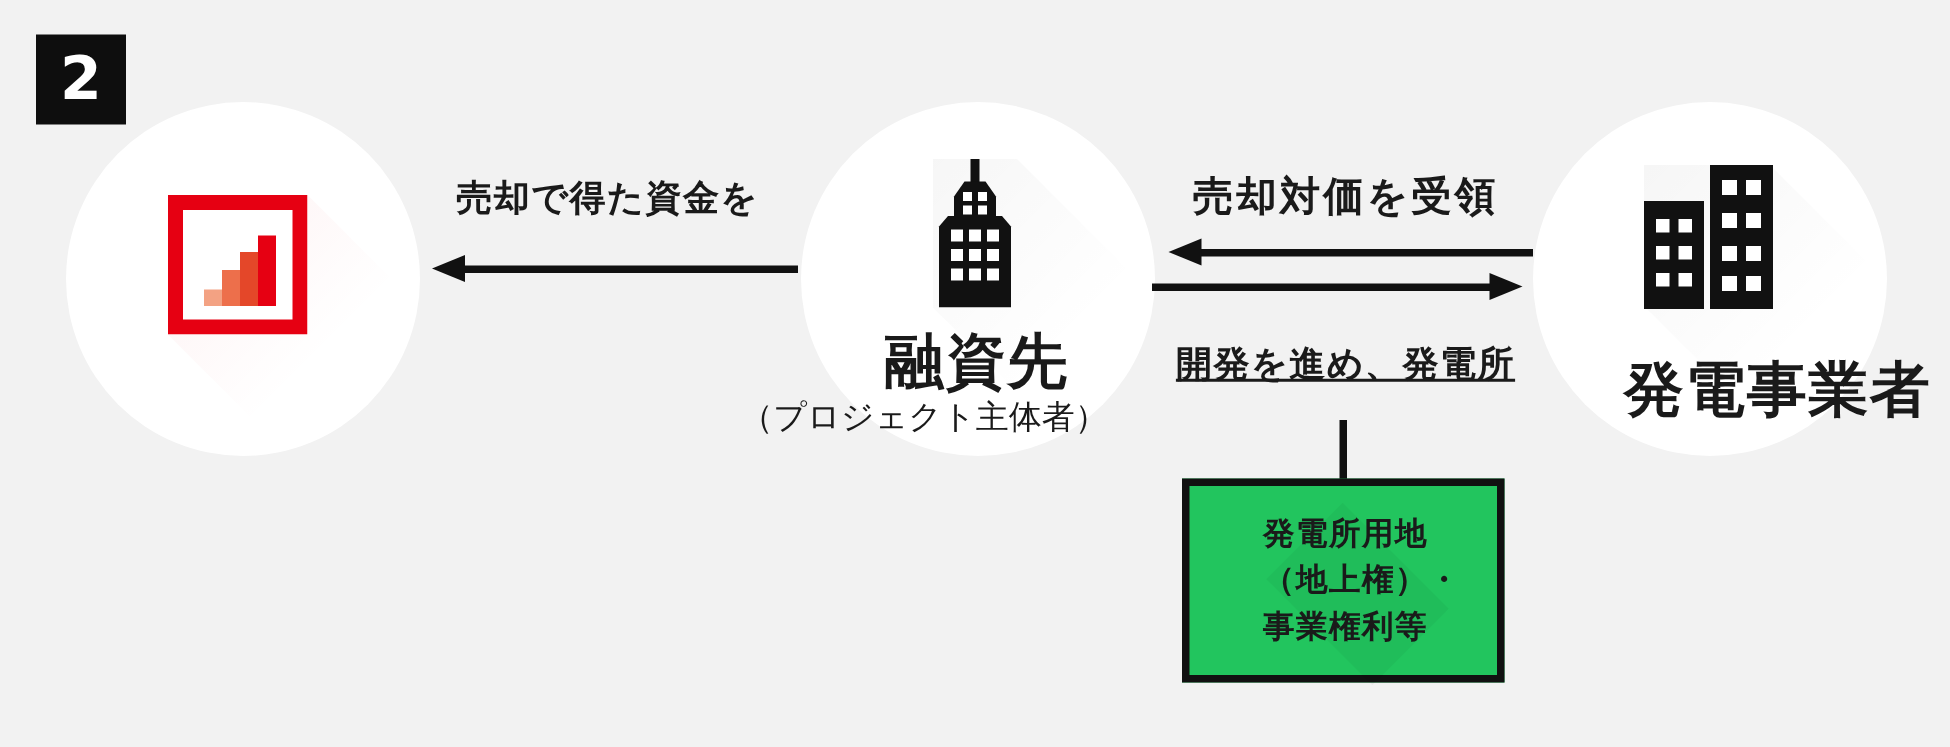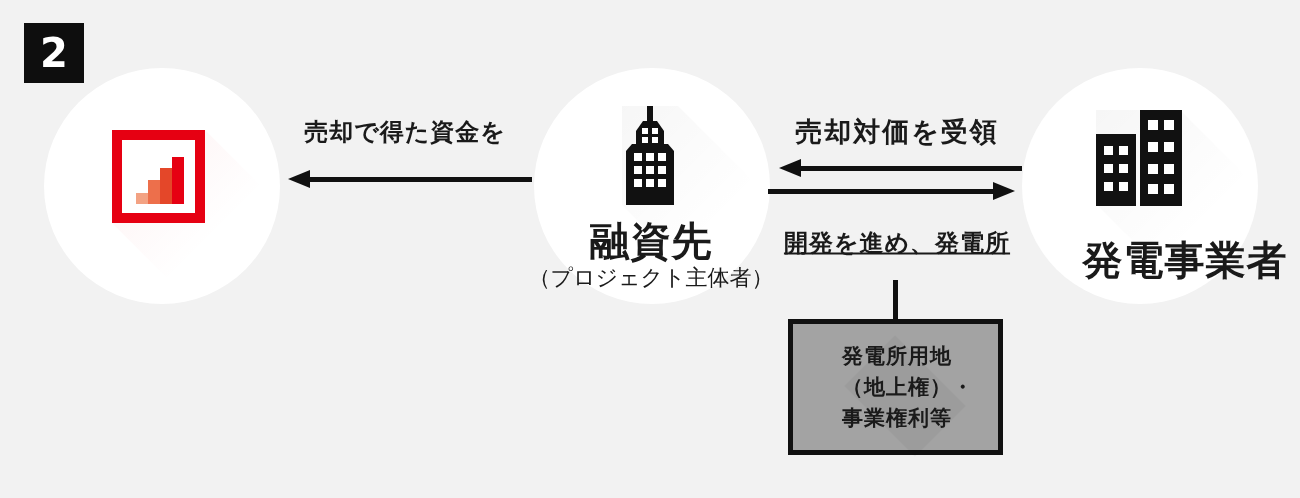--- a/index.html
+++ b/index.html
@@ -60,21 +60,21 @@
   }
   
   .aline{position:absolute;height:5px;background:#111;}
   .ahead{position:absolute;width:0;height:0;border-style:solid;}
   .ahead.to-left{border-width:9px 22px 9px 0;border-color:transparent #111 transparent transparent;}
   .ahead.to-right{border-width:9px 0 9px 22px;border-color:transparent transparent transparent #111;}
   
   .connector{position:absolute;left:893px;top:280px;width:5px;height:41px;background:#111;}
   .asset-box{
     position:absolute;left:788px;top:319px;width:215px;height:136px;
-    box-sizing:border-box;border:5px solid #111;background:#a3a3a3;
+    box-sizing:border-box;border:5px solid #111;background:#22c55e;
   }
   .asset-box .watermark{
     position:absolute;left:62px;top:22px;width:100px;height:100px;
     background:rgba(0,0,0,0.04);
     transform:rotate(45deg) scaleY(0.72);
   }
   .asset-box .box-text{
     position:absolute;left:49px;top:50%;transform:translateY(-50%);
     font-weight:700;font-size:21px;line-height:31px;letter-spacing:1px;
     white-space:nowrap;
@@ -116,21 +116,21 @@
       <rect x="36" y="47" width="8" height="8" fill="#fff"></rect>
       <rect x="12" y="60" width="8" height="8" fill="#fff"></rect>
       <rect x="24" y="60" width="8" height="8" fill="#fff"></rect>
       <rect x="36" y="60" width="8" height="8" fill="#fff"></rect>
       <rect x="12" y="73" width="8" height="8" fill="#fff"></rect>
       <rect x="24" y="73" width="8" height="8" fill="#fff"></rect>
       <rect x="36" y="73" width="8" height="8" fill="#fff"></rect>
     </svg>
   </div>
   <div class="entity-title" style="left:651px;top:241px;">融資先</div>
-  <div class="entity-sub" style="left:651px;top:278px;text-align:right;">（プロジェクト主体者）</div>
+  <div class="entity-sub" style="left:616px;top:278px;text-align:right;">（プロジェクト主体者）</div>
 
   <div class="circle right">
     <div class="wedge gray-right"></div>
     <svg class="icon-abs" style="left:74px;top:42px;" width="86" height="96" viewBox="0 0 86 96">
       <rect x="0" y="24" width="40" height="72" fill="#111"></rect>
       <rect x="44" y="0" width="42" height="96" fill="#111"></rect>
       <rect x="8" y="36" width="9" height="9" fill="#fff"></rect>
       <rect x="23" y="36" width="9" height="9" fill="#fff"></rect>
       <rect x="8" y="54" width="9" height="9" fill="#fff"></rect>
       <rect x="23" y="54" width="9" height="9" fill="#fff"></rect>

